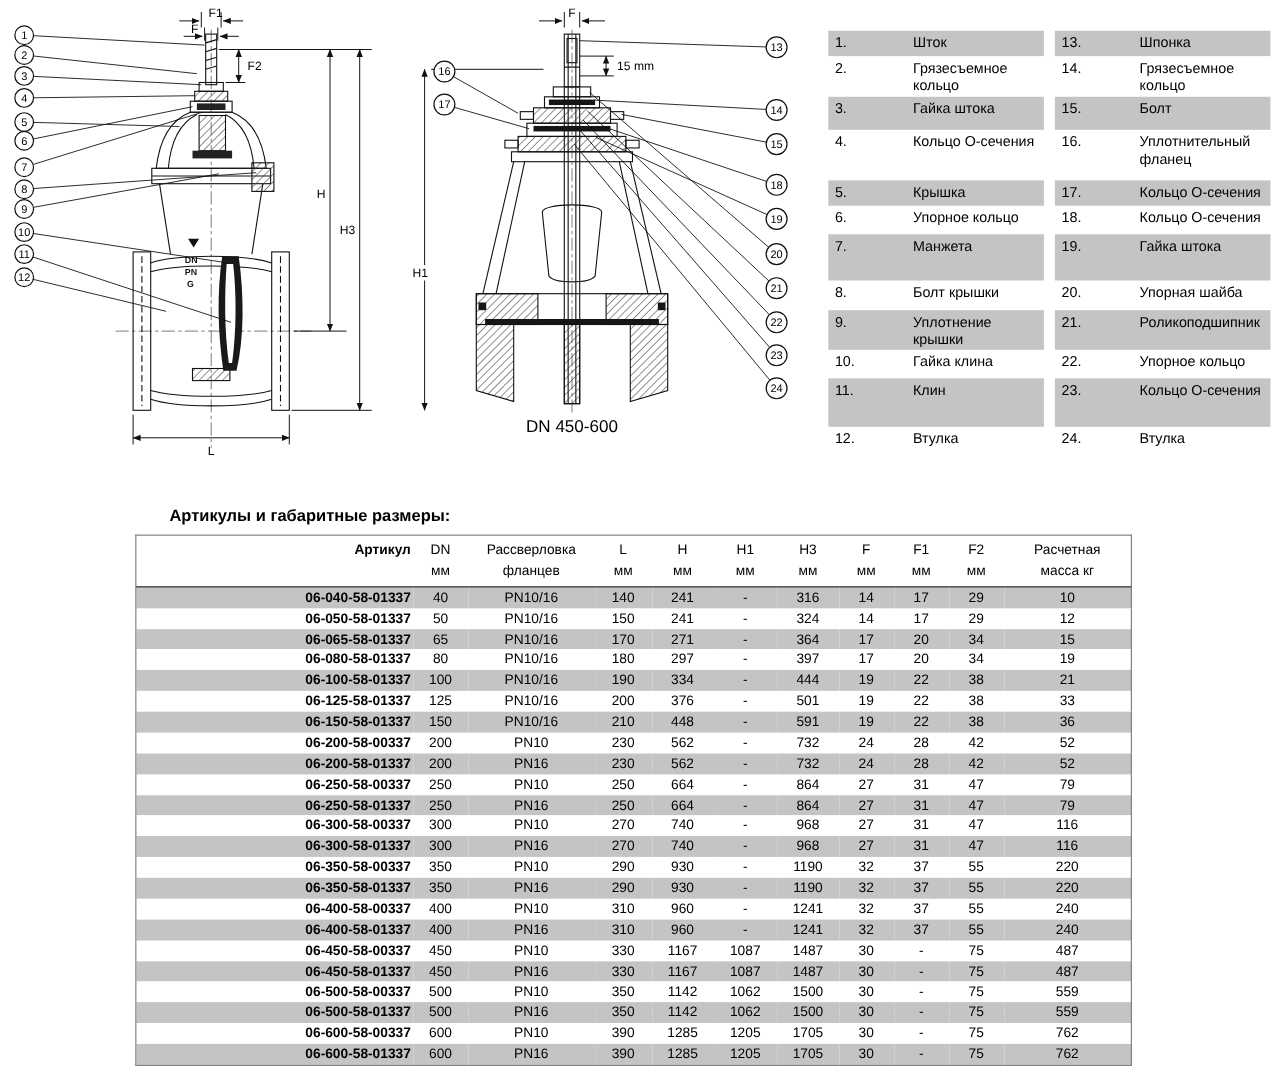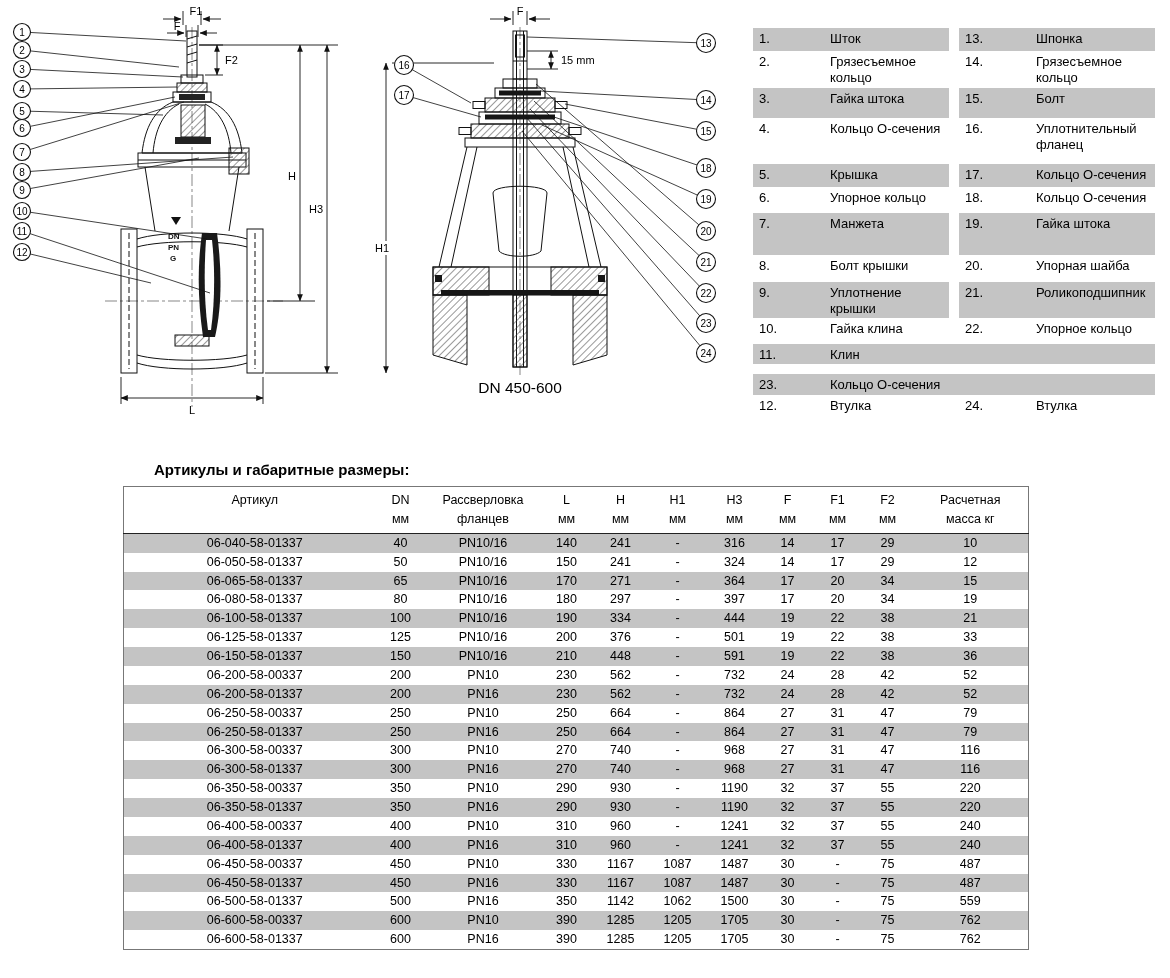--- a/index.html
+++ b/index.html
@@ -24,29 +24,29 @@
   .phalf { flex:1; display:flex; align-items:flex-start; padding:3px 4px 1px 6px; }
   .prow:nth-child(odd) .phalf { background:#c4c4c4; }
   .pnum { width:30px; flex:none; }
   .pname { flex:1; max-width:137px;margin-left:41px; }
   .prow:nth-child(3)  { min-height:30px; }
   .prow:nth-child(4)  { min-height:46px; }
   .prow:nth-child(6)  { min-height:26px; }
   .prow:nth-child(7)  { min-height:42px; }
   .prow:nth-child(8)  { min-height:27px; }
   .prow:nth-child(10) { min-height:26px; }
-  .prow:nth-child(11) { min-height:44px;flex-direction:column; }
+  .prow:nth-child(11) { min-height:44px; }
 
   
   .tbl-title { position:absolute; left:123px; top:461px; font-size:15px; font-weight:bold;margin-left:31px; }
   .tbl-wrap { position:absolute; left:123px; top:486px; }
   table.dims { border-collapse:collapse; table-layout:fixed; width:906px; font-size:12.5px;
                border:1px solid #777; }
   table.dims th, table.dims td { font-weight:normal; text-align:center; padding:1px 2px; line-height:1.35; }
-  table.dims .colA { text-align:center; padding-left:12px; }
+  table.dims .colA { text-align:right; padding-left:12px;font-weight:bold; }
   table.dims thead { border-bottom:1.4px solid #222; }
   table.dims thead tr:first-child th { padding-top:5px; }
   table.dims thead tr:last-child th { padding-bottom:5px; }
   table.dims tbody tr:nth-child(odd) { background:#c4c4c4; }
 </style>
 </head>
 <body>
 
 <div class="page">
 
@@ -745,20 +745,33 @@
             <td>330</td>
             <td>1167</td>
             <td>1087</td>
             <td>1487</td>
             <td>30</td>
             <td>-</td>
             <td>75</td>
             <td>487</td>
           </tr>
           <tr>
+            <td class="colA">06-500-58-00337</td>
+            <td>500</td>
+            <td>PN10</td>
+            <td>350</td>
+            <td>1142</td>
+            <td>1062</td>
+            <td>1500</td>
+            <td>30</td>
+            <td>-</td>
+            <td>75</td>
+            <td>559</td>
+          </tr>
+          <tr>
             <td class="colA">06-500-58-01337</td>
             <td>500</td>
             <td>PN16</td>
             <td>350</td>
             <td>1142</td>
             <td>1062</td>
             <td>1500</td>
             <td>30</td>
             <td>-</td>
             <td>75</td>

